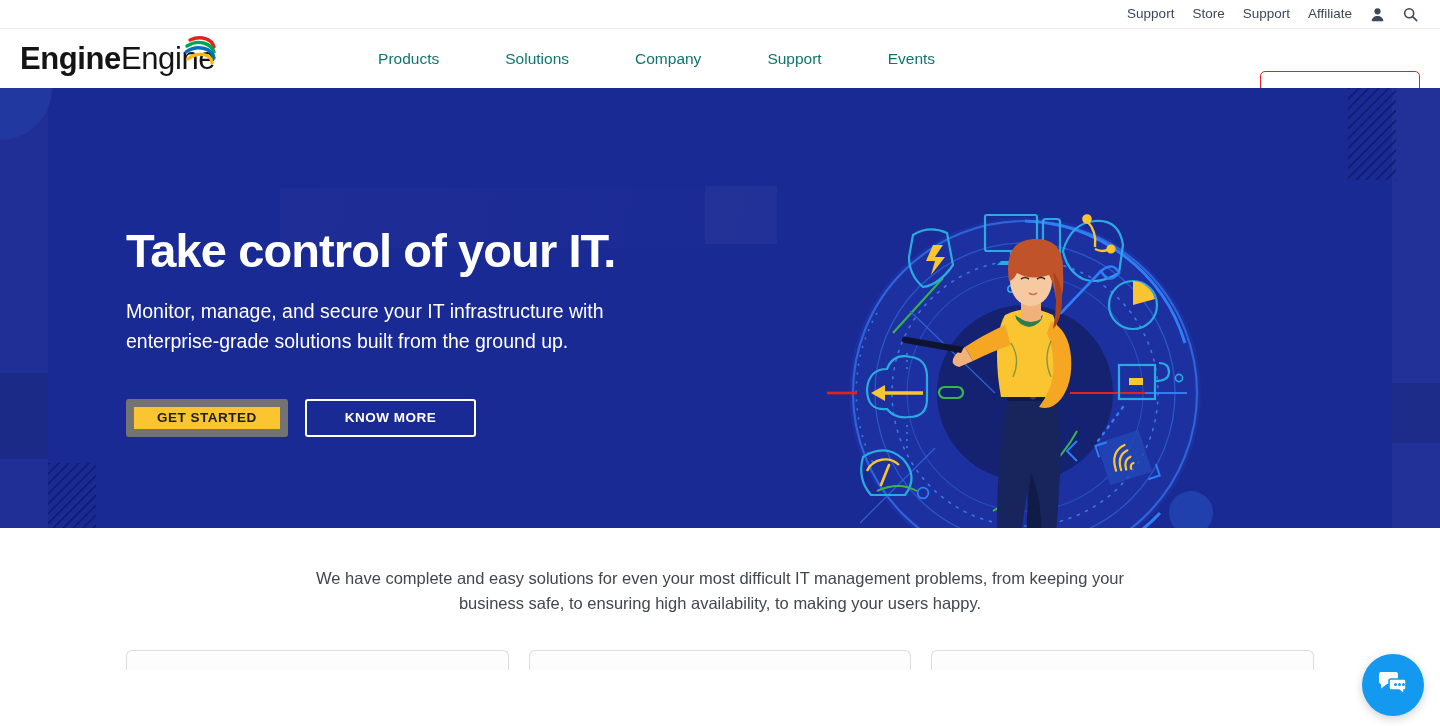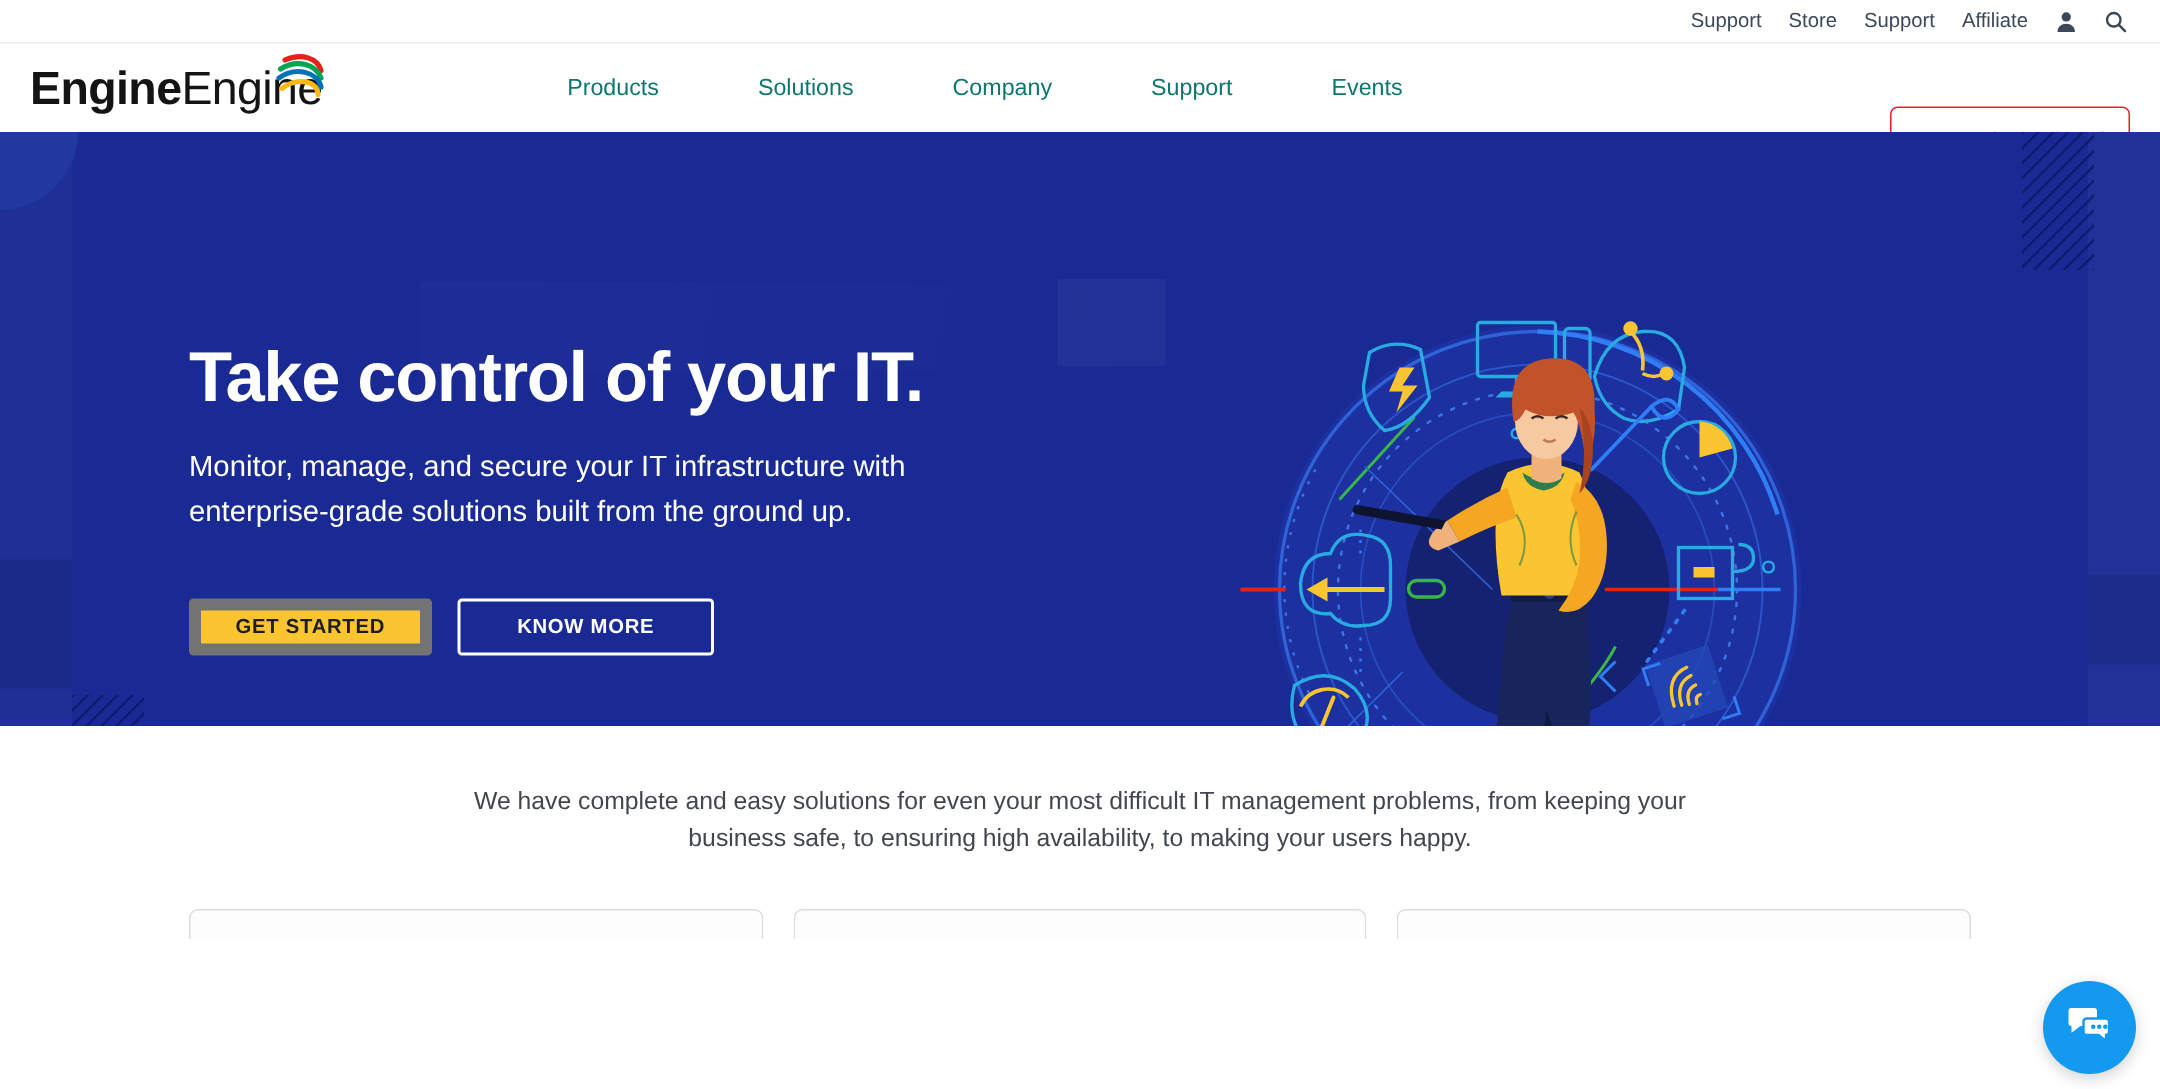--- a/index.html
+++ b/index.html
@@ -100,21 +100,21 @@
   .free-downloads span{
     color:#ec1c24;
     font-size:13.5px;
     font-weight:bold;
     letter-spacing:0.2px;
   }
 
   
   .hero{
     position:relative;
-    height:396px;
+    height:440px;
     background:#1a2a94;
     overflow:hidden;
   }
   .hero-deco{ position:absolute; pointer-events:none; }
 
   .d-topleft-round{
     left:0; top:0; width:52px; height:52px;
     background:#20389f;
     border-bottom-right-radius:52px;
   }

